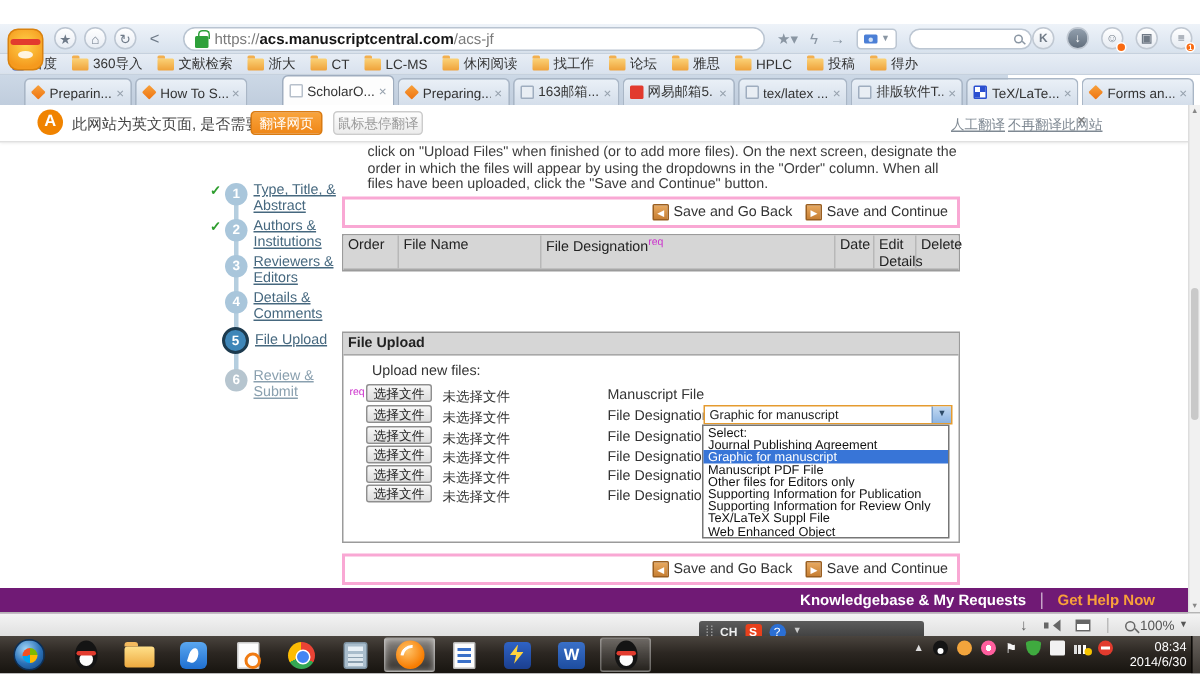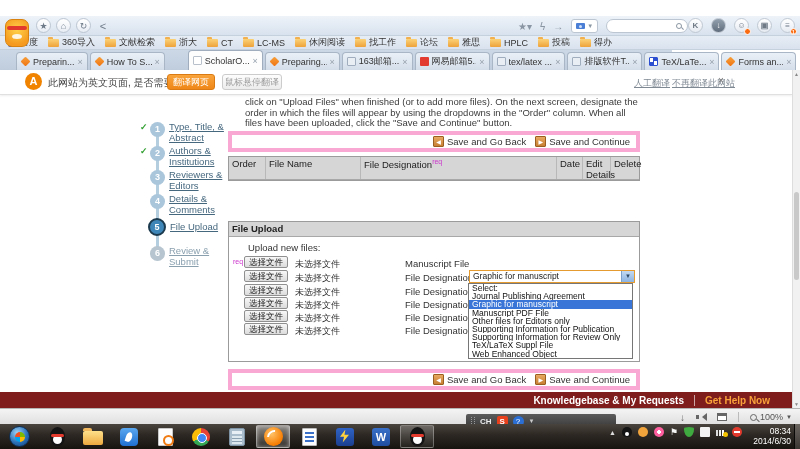--- a/index.html
+++ b/index.html
@@ -104,21 +104,21 @@
   .scheck { width:10px; font-size:9px; color:#2f9e2f; font-weight:bold; }
   .scircle { width:15px; height:15px; border-radius:50%; background:#a9c6db; color:#fff; font-weight:bold;
     font-size:9px; text-align:center; line-height:15px; position:relative; z-index:2; flex:none; }
   .slabel { margin-left:4px; width:60px; font-size:9.5px; line-height:10.5px; color:#46687f; text-decoration:underline; cursor:pointer; }
   .step.cur .scircle { width:18px; height:18px; background:#3f86b8; border:2px solid #1c3a4e; line-height:14px; margin-left:-2px; }
   .step.cur .slabel { margin-top:4px; }
   .step.future .scircle { background:#b6c5cf; }
   .step.future .slabel { color:#8aa0af; }
 
   
-  .btnbox { position:absolute; left:228px; width:412px; height:21px; border:4px solid #f9a8d4; background:#fff;
+  .btnbox { position:absolute; left:228px; width:412px; height:21px; border:2px solid #f9a8d4; background:#fff;
     display:flex; align-items:center; justify-content:flex-end; gap:9px; padding-right:6px;text-align:right; }
   .sgb { display:flex; align-items:center; gap:3px; font-size:9.5px; color:#333; cursor:pointer; }
   .arrowic { width:11px; height:11px; background:linear-gradient(#e8a960,#c77f33); border:1px solid #9a5f20;
     color:#fff; font-size:6px; display:flex; align-items:center; justify-content:center; border-radius:1px; }
 
   
   .myfiles { position:absolute; left:228px; top:86px; width:412px; border:1px solid #9b9b9b; background:#fff; }
   .mf-title { height:15px; background:#d6d6d6; border-bottom:1px solid #a8a8a8; font-size:9.5px; padding:1px 3px; color:#222; white-space:nowrap; }
   .mf-cols { display:flex; background:#d6d6d6; border-bottom:1px solid #a8a8a8; height:23px; font-size:9.5px; color:#222; }
   .mf-col { padding:1px 3px; border-right:1px solid #b8b8b8; }
@@ -142,21 +142,21 @@
   .selarrow { position:absolute; right:0; top:0; width:13px; height:11px;
     background:linear-gradient(#c3d9f1,#8cb4e2); border-left:1px solid #7aa0cc; color:#2c4a66;
     font-size:6px; text-align:center; line-height:11px; }
 
   .ddlist { position:absolute; left:468px; top:213px; width:165px; height:76px; background:#fff;
     border:1px solid #767676; z-index:30; font-size:8.5px; color:#111; }
   .ddopt { height:8.2px; line-height:8.4px; padding-left:3px; white-space:nowrap; overflow:hidden; cursor:default; }
   .ddopt.sel { background:#3875d7; color:#fff; }
 
   
-  .sitefooter { position:absolute; left:0; top:322px; width:792px; height:17px; background:#7f1d1d;
+  .sitefooter { position:absolute; left:0; top:322px; width:792px; height:17px; background:#701a75;
     display:flex; align-items:center; justify-content:flex-end; gap:10px; padding-right:22px; font-size:10px; }
   .kb { color:#fff; font-weight:bold; }
   .fdiv { width:1px; height:11px; background:rgba(255,255,255,.6); }
   .ghn { color:#f9a13a; font-weight:bold; }
 
   
   .scrollbar { position:absolute; right:0; top:0; width:8px; height:338px; background:#f1f1f1; border-left:1px solid #ddd; z-index:40; }
   .sb-arrow { position:absolute; left:0; width:7px; text-align:center; font-size:5px; color:#888; }
   .sb-thumb { position:absolute; left:1px; top:122px; width:5px; height:88px; background:#c9c9c9; border-radius:3px; }
 
@@ -263,20 +263,24 @@
     </div>
   </div>
 
   <div class="toolbar">
     <div class="tool-left">
       <span class="rbtn">★</span>
       <span class="rbtn">⌂</span>
       <span class="rbtn">↻</span>
       <span class="backbtn">&lt;</span>
     </div>
+    <div class="addressbar">
+      <span class="lock"></span>
+      <span class="url"><span>https://</span><b>acs.manuscriptcentral.com</b><span>/acs-jf</span></span>
+    </div>
     <div class="tool-ics">
       <span>★▾</span>
       <span>ϟ</span>
       <span>→</span>
       <span class="camerabox">
           <span class="cam"></span>
           <span style="font-size:6px;color:#8a96a3">▼</span>
         </span>
       <span class="searchbox">
           <span class="maglass"></span>

